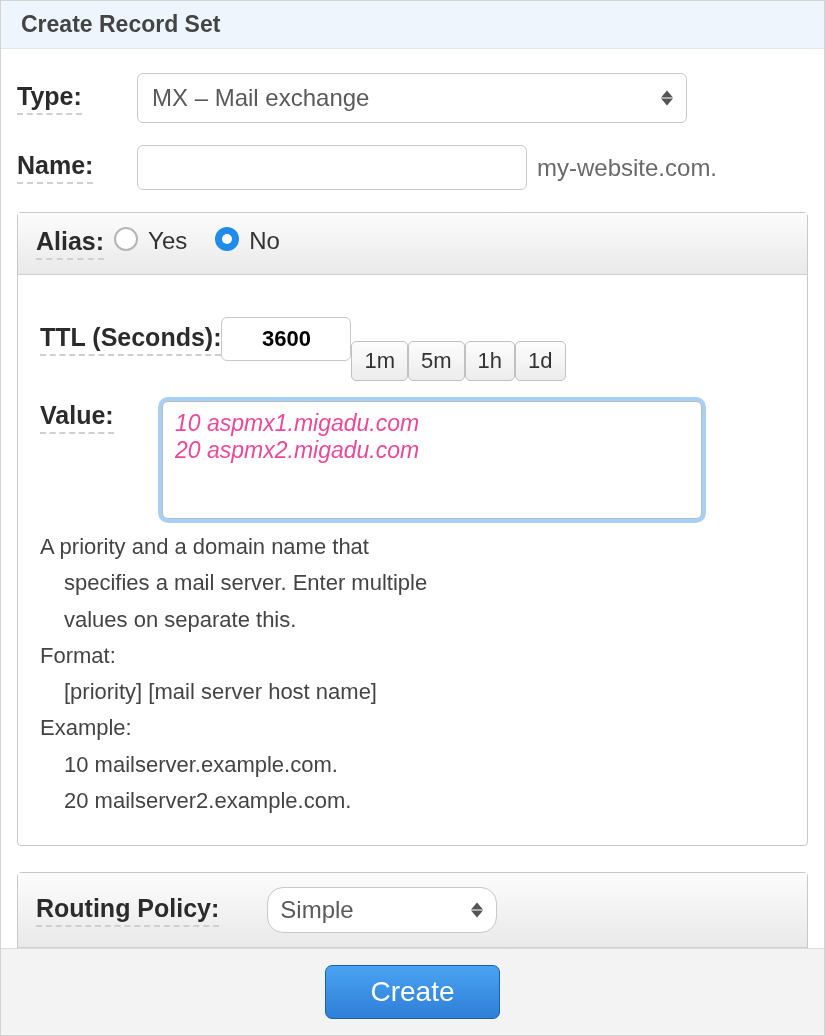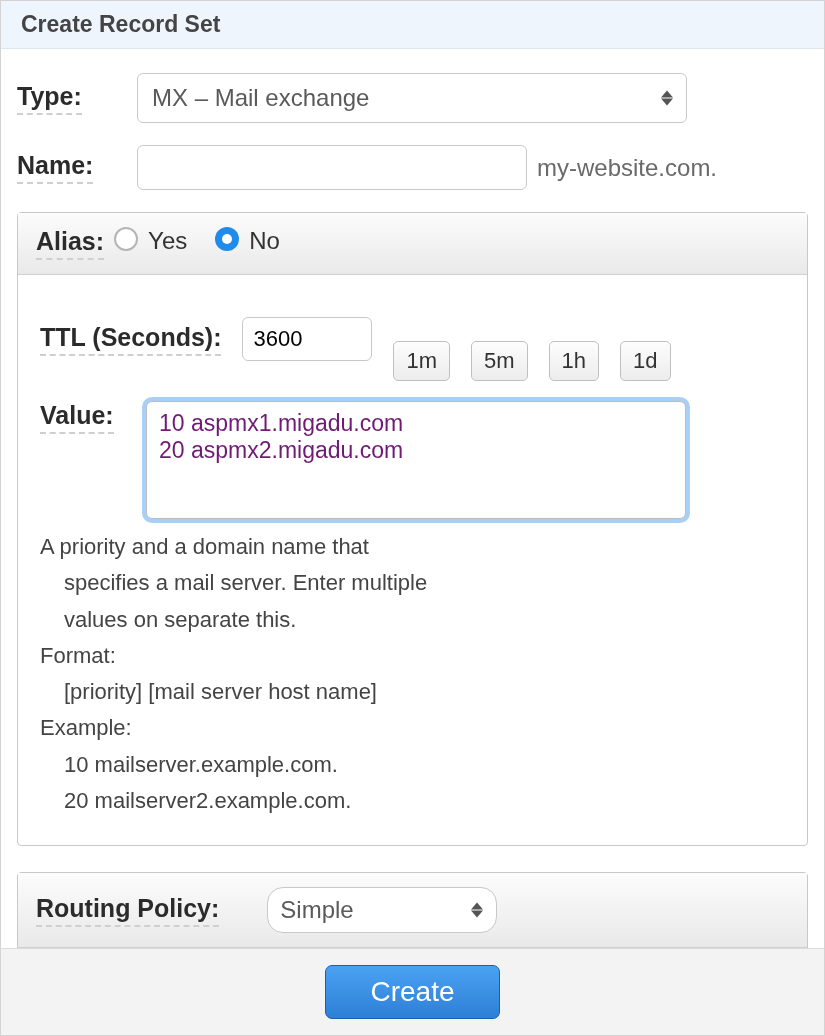--- a/index.html
+++ b/index.html
@@ -134,60 +134,62 @@
     color: #333;
     margin-right: 18px;
   }
 
   .panel-body {
     padding: 22px 22px 26px 22px;
   }
   .ttl-row {
     display: flex;
     align-items: center;
-    gap: 21px;
+    gap: 0;
     margin-bottom: 20px;
   }
   .ttl-input {
     width: 130px;
-    text-align: left;
+    text-align: center;
     font-size: 22px;
     padding: 8px 10px;
     border: 1px solid #c8c8c8;
     border-radius: 6px;
+    font-weight: bold;
   }
   .preset-btn {
     font-size: 22px;
     color: #333;
     padding: 6px 12px;
     border: 1px solid #c0c0c0;
     border-radius: 5px;
     background: linear-gradient(#fdfdfd, #ececec);
     cursor: pointer;
     margin-top: 44px;
   }
 
   .value-row {
     display: flex;
     align-items: flex-start;
-    gap: 8px;
+    gap: 24px;
   }
   .value-label-col { width: 98px; flex-shrink: 0; }
   .value-textarea {
     width: 540px;
     height: 118px;
     border: 1px solid #bcbcbc;
     border-radius: 6px;
     box-shadow: 0 0 0 4px rgba(63,151,234,0.45);
     outline: none;
     font-size: 23px;
     font-family: Arial, Helvetica, sans-serif;
-    color: #701a75;
+    color: #ec4899;
     padding: 8px 12px;
     resize: none;
+    font-style: italic;
   }
   .help-text {
     margin-top: 10px;
     font-size: 22px;
     color: #444;
     line-height: 1.65;
   }
   .help-text .indent { padding-left: 24px; display: block; }
 
   .panel2-head {

